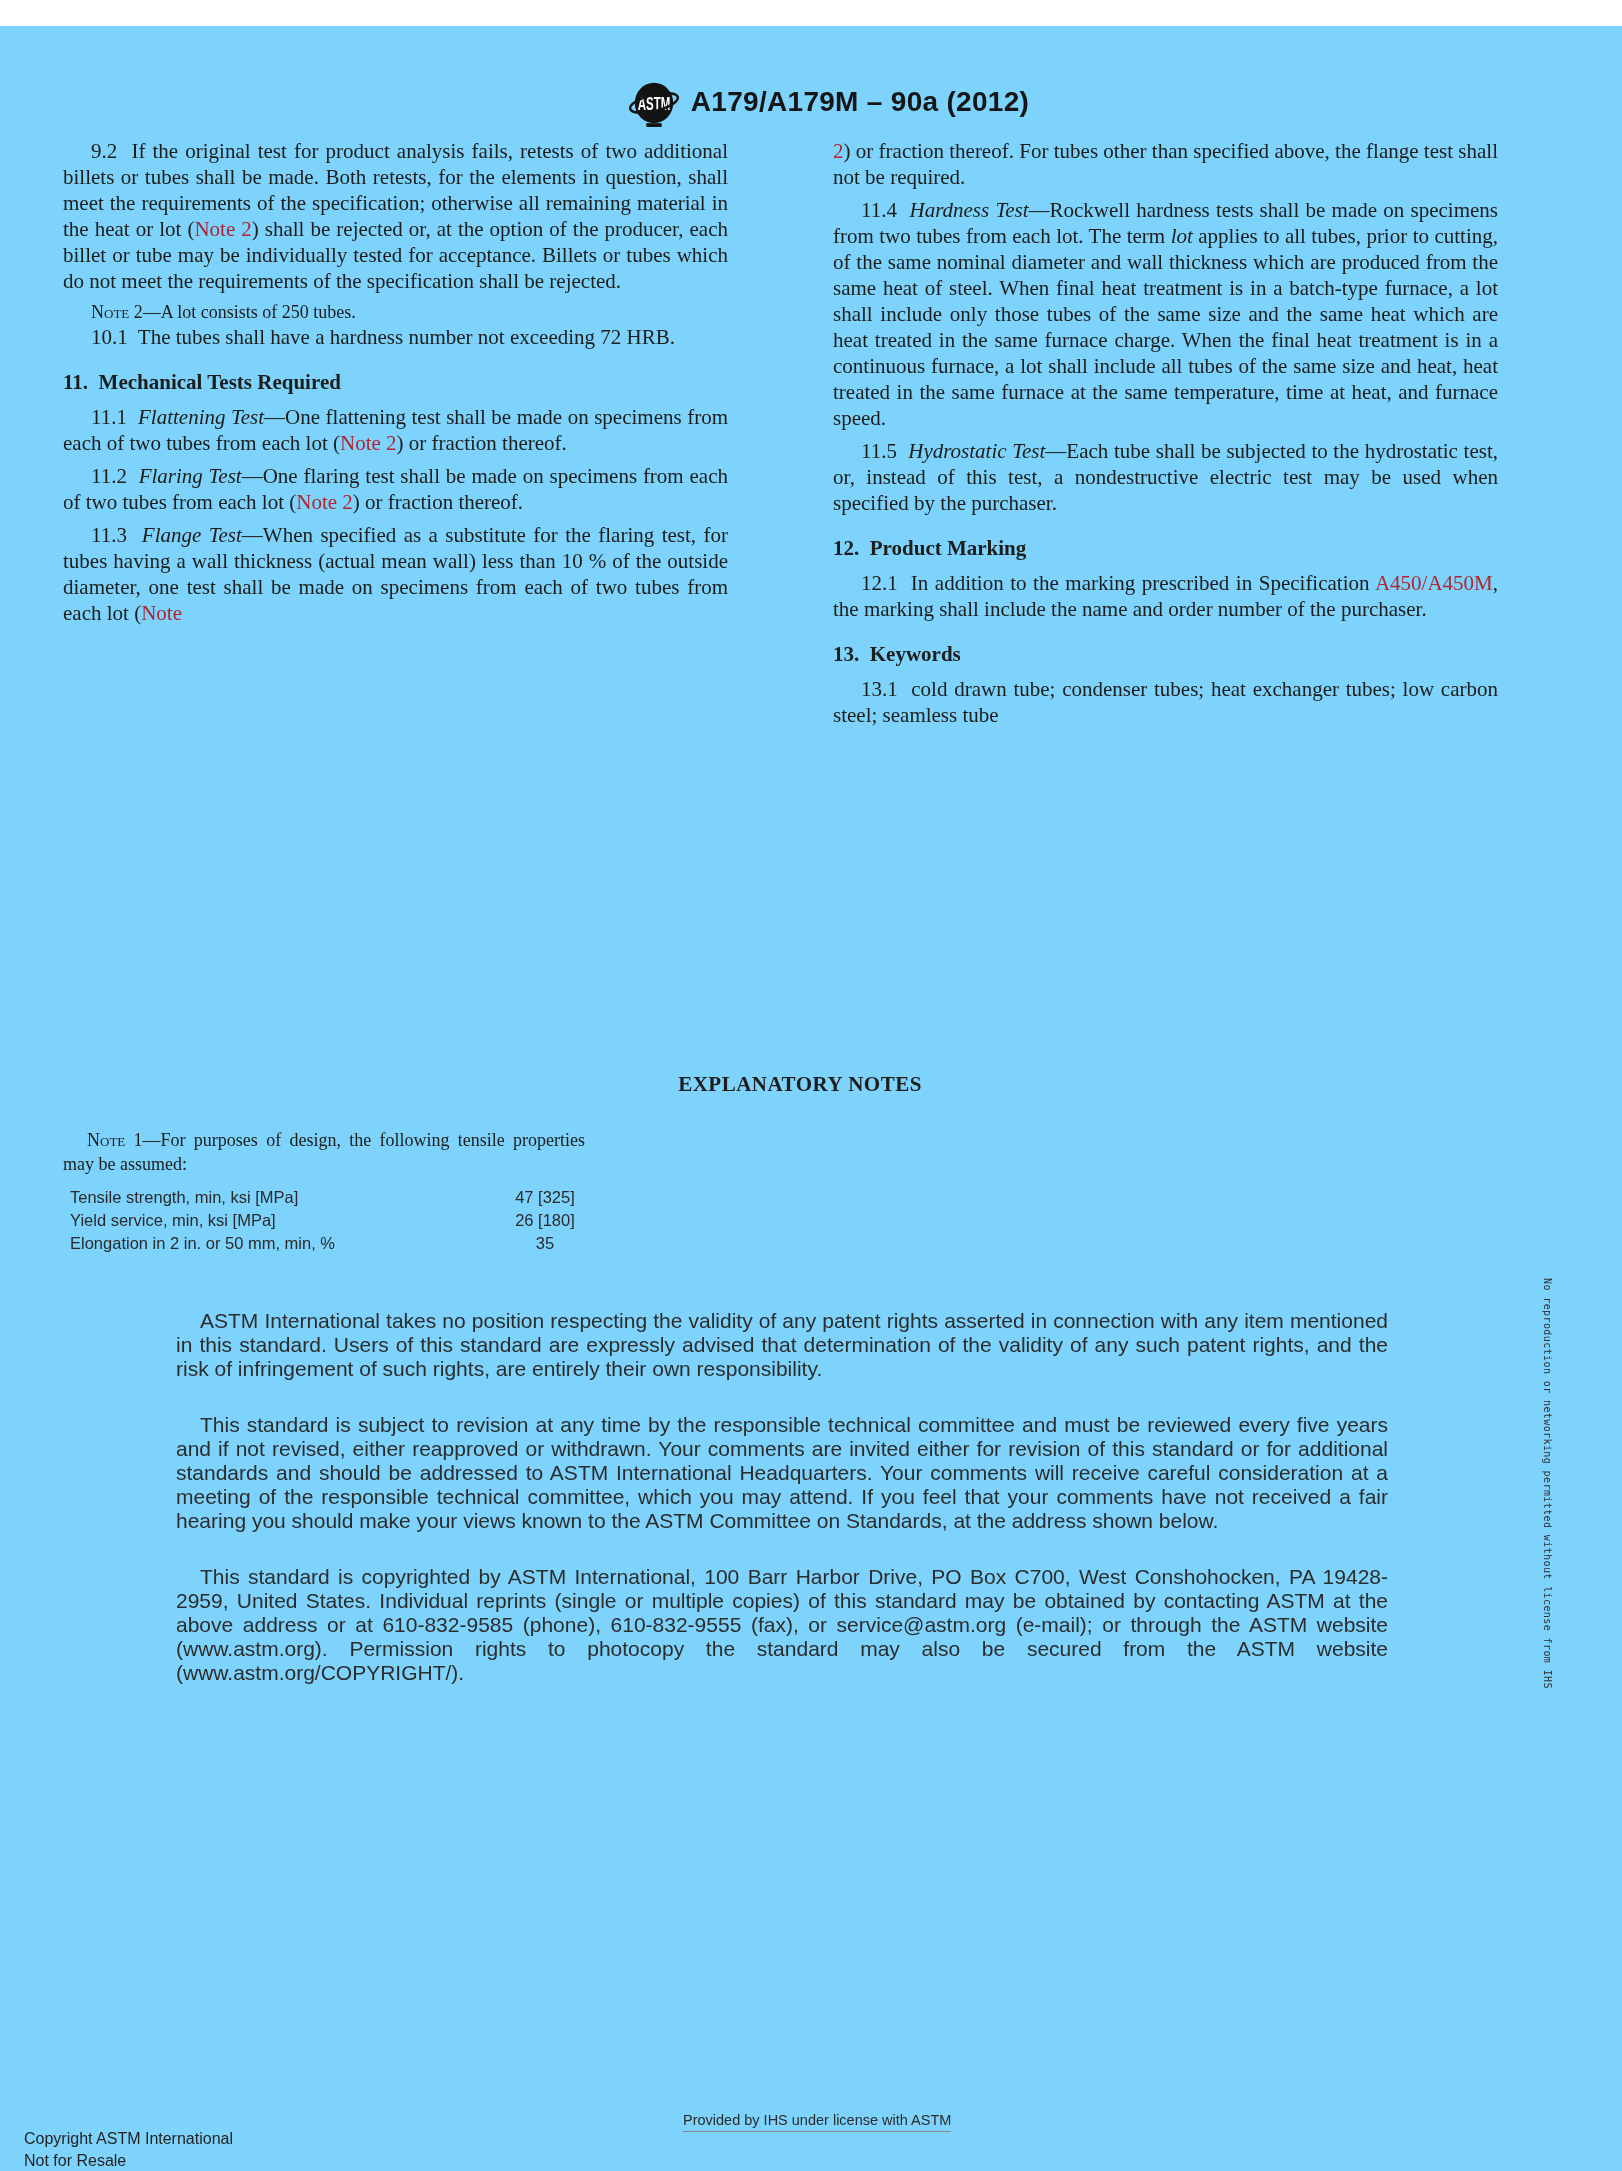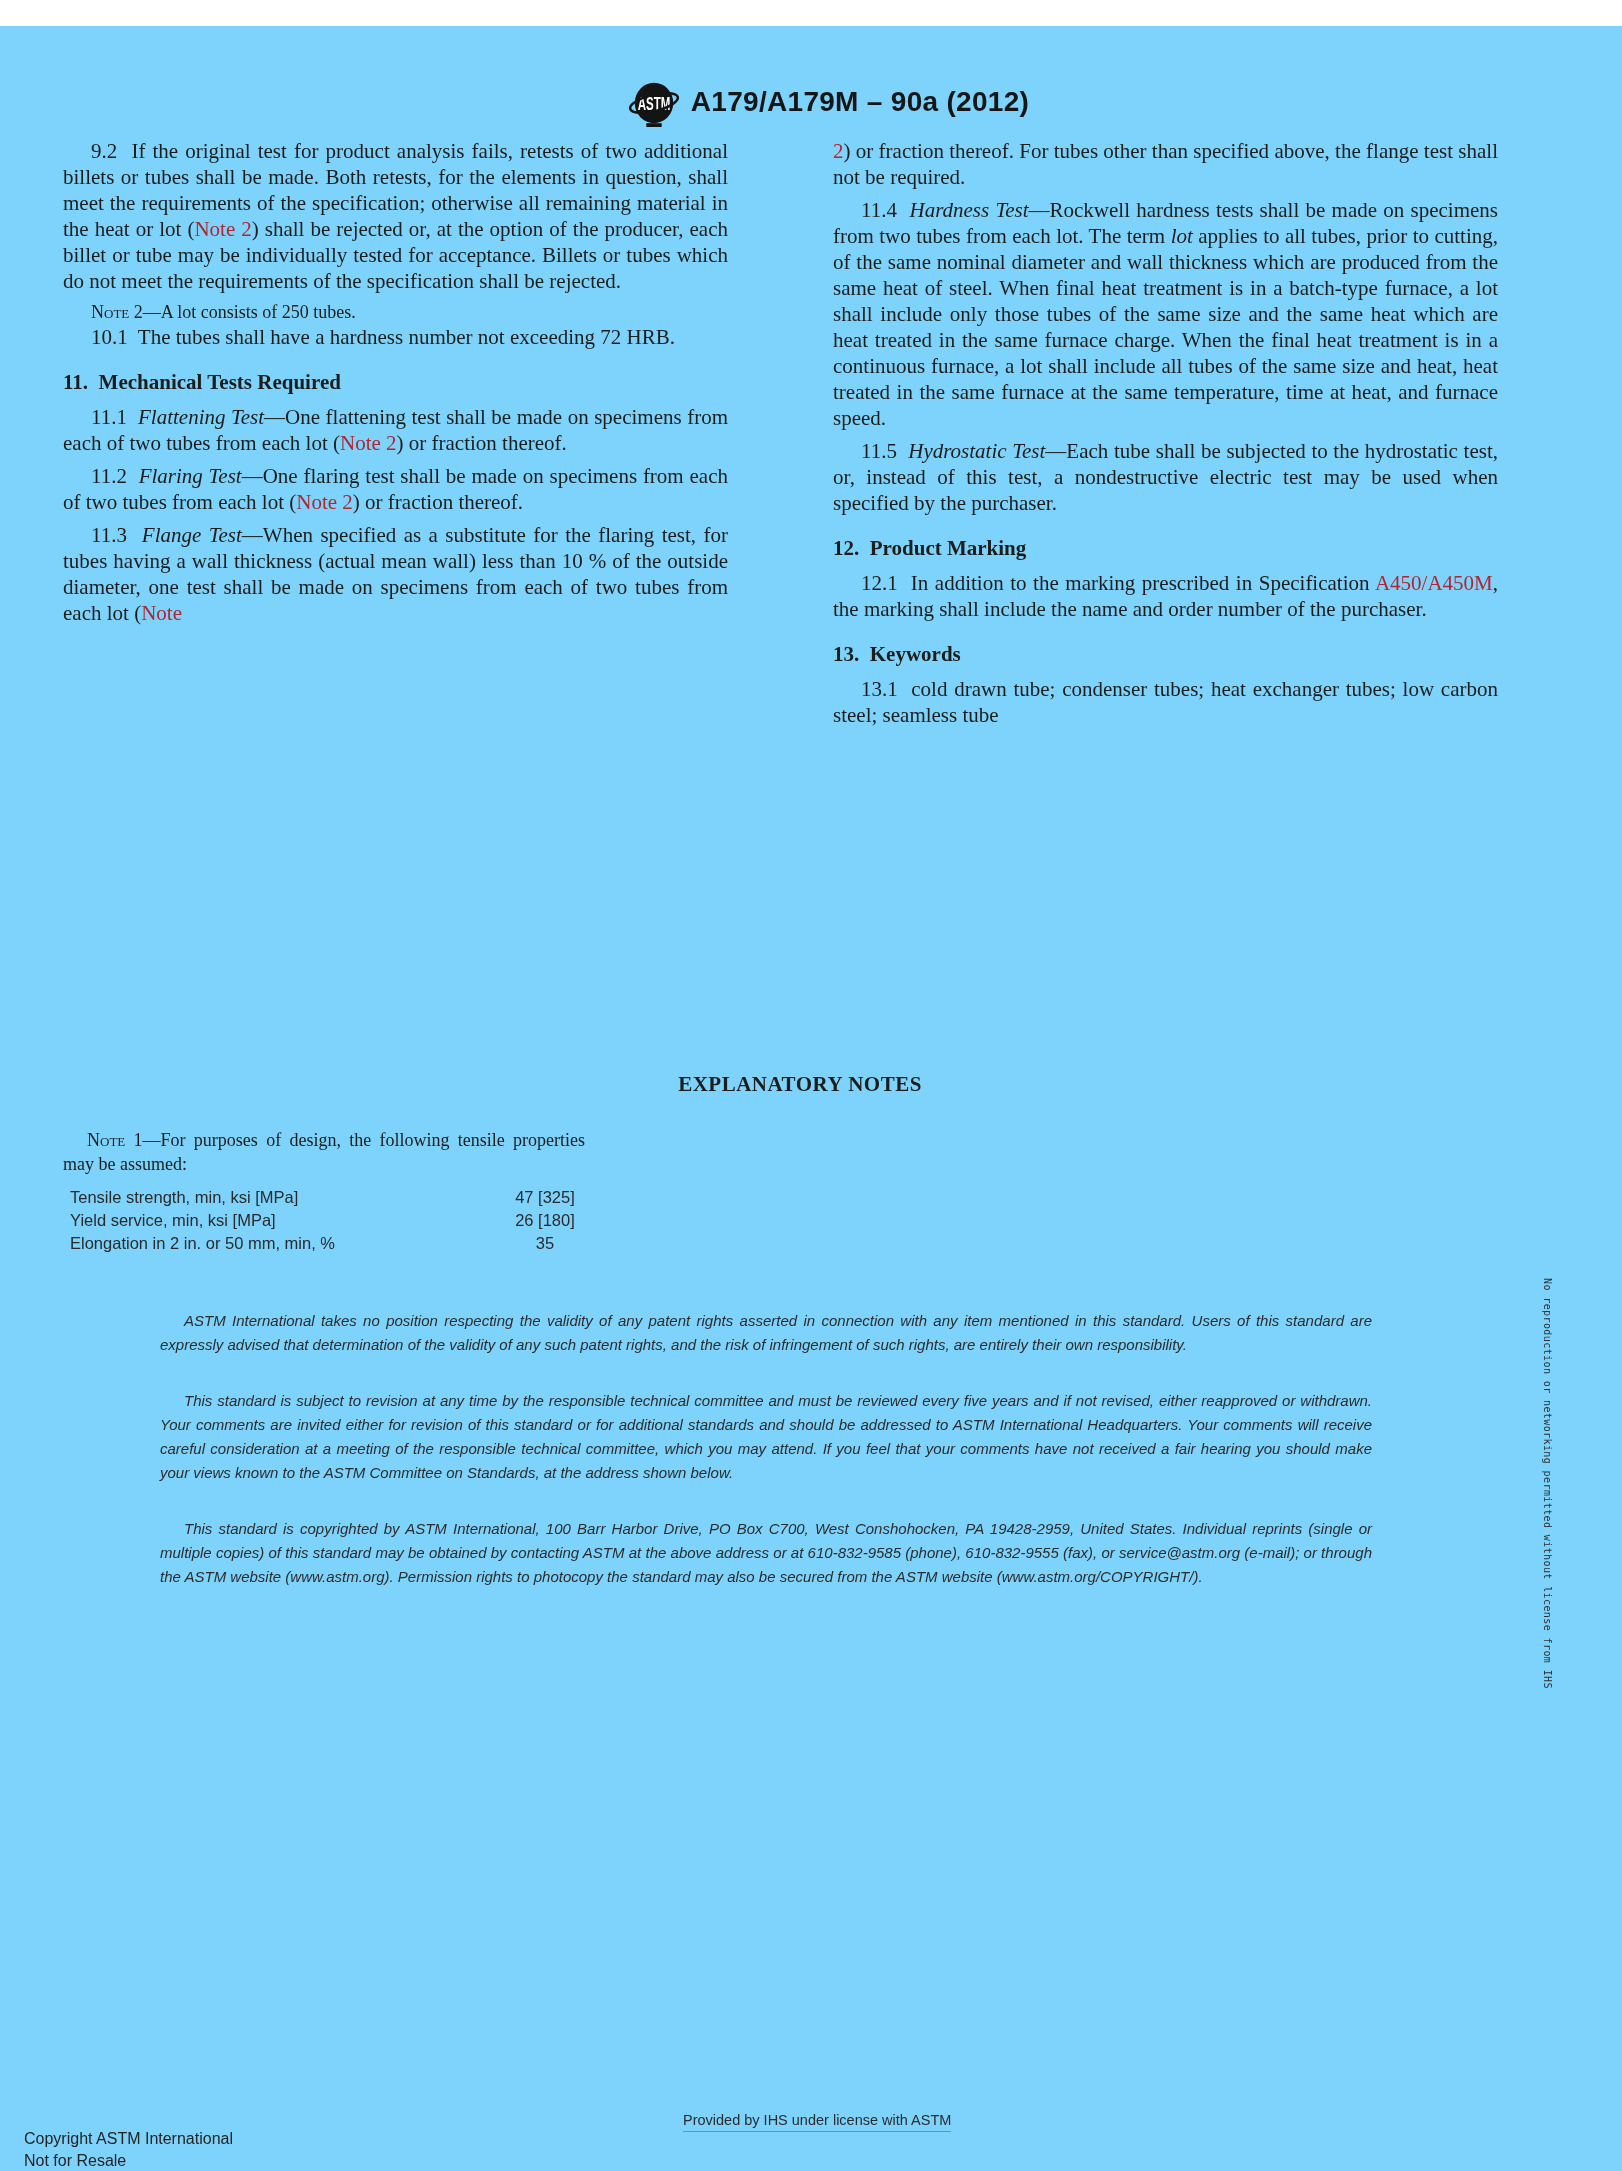--- a/index.html
+++ b/index.html
@@ -53,23 +53,23 @@
   }
   .exp-table{
     position:absolute;left:70px;top:1160px;width:560px;
     font-family:"Liberation Sans", sans-serif;font-size:16.5px;line-height:23px;color:#2a2a2a;
   }
   .exp-row{display:flex;}
   .exp-row .lbl{flex:1;text-align:left;}
   .exp-row .val{width:170px;text-align:center;}
   
   .legal{
-    position:absolute;left:160px;top:1283px;width:1212px;
-    font-family:"Liberation Sans", sans-serif;font-style:italic;
-    font-size:15px;line-height:24px;text-align:justify;color:#2c2c2c;
+    position:absolute;left:176px;top:1283px;width:1212px;
+    font-family:"Liberation Sans", sans-serif;
+    font-size:21px;line-height:24px;text-align:justify;color:#2c2c2c;
   }
   .legal p{margin:0 0 32px;text-indent:24px;}
   .legal p:last-child{margin-bottom:0;}
   
   .side-note{
     position:absolute;left:1553px;top:1252px;
     transform:rotate(90deg);transform-origin:0 0;
     font-family:"DejaVu Sans Mono", monospace;
     font-size:10px;letter-spacing:0.4px;color:#2f2f2f;white-space:nowrap;
   }

